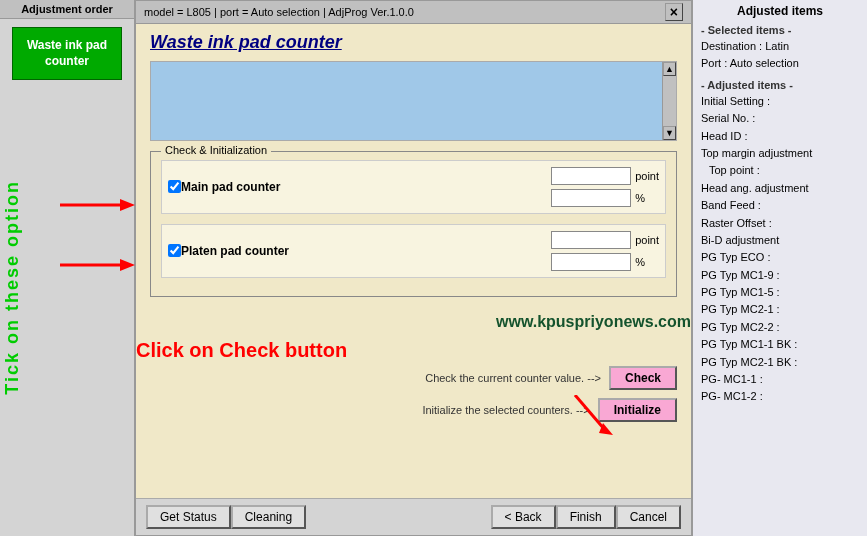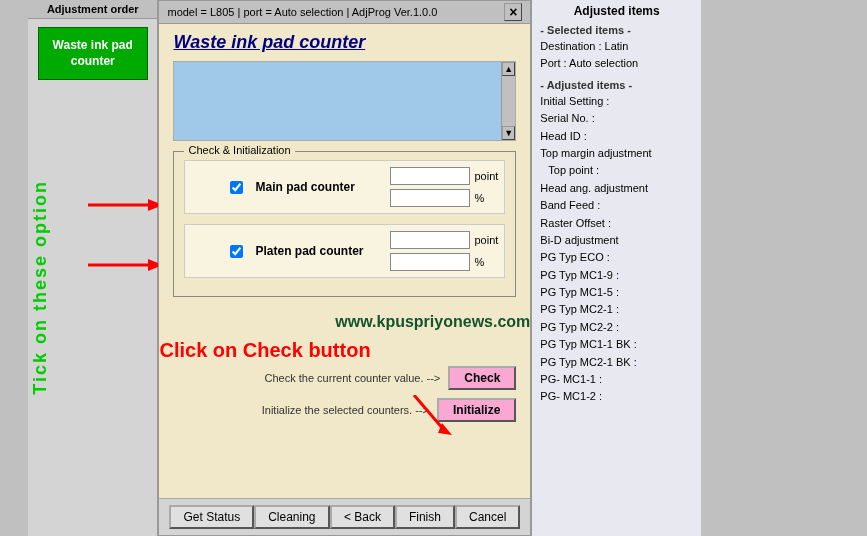--- a/index.html
+++ b/index.html
@@ -109,27 +109,26 @@
       border: 1px solid #ccc;
       background: #f8f4e0;
     }
     .counter-row-inner {
       display: flex;
       align-items: center;
       width: 100%;
     }
     .checkbox-label {
       display: flex;
-      align-items: flex-end;
-      gap: 12px;
+      align-items: flex-start;
+      gap: 0;
       font-size: 12px;
       font-weight: bold;
       min-width: 160px;
       cursor: pointer;
-      margin-left: 39px;
     }
     .counter-inputs {
       display: flex;
       flex-direction: column;
       gap: 4px;
       margin-left: auto;
       align-items: flex-start;
     }
     .input-row {
       display: flex;
@@ -232,24 +231,23 @@
       padding: 1px 0;
       line-height: 1.4;
     }
     .right-item.indent {
       padding-left: 8px;
     }
 
     
     .outer-wrapper {
       display: flex;
-      width: 701px;
+      width: 867px;
       height: 536px;
       position: relative;
-      padding-left: 28px;
     }
     .left-col {
       width: 135px;
       background: #d4d4d4;
       border-right: 1px solid #999;
       display: flex;
       flex-direction: column;
       align-items: center;
       padding-top: 0;
       position: relative;

